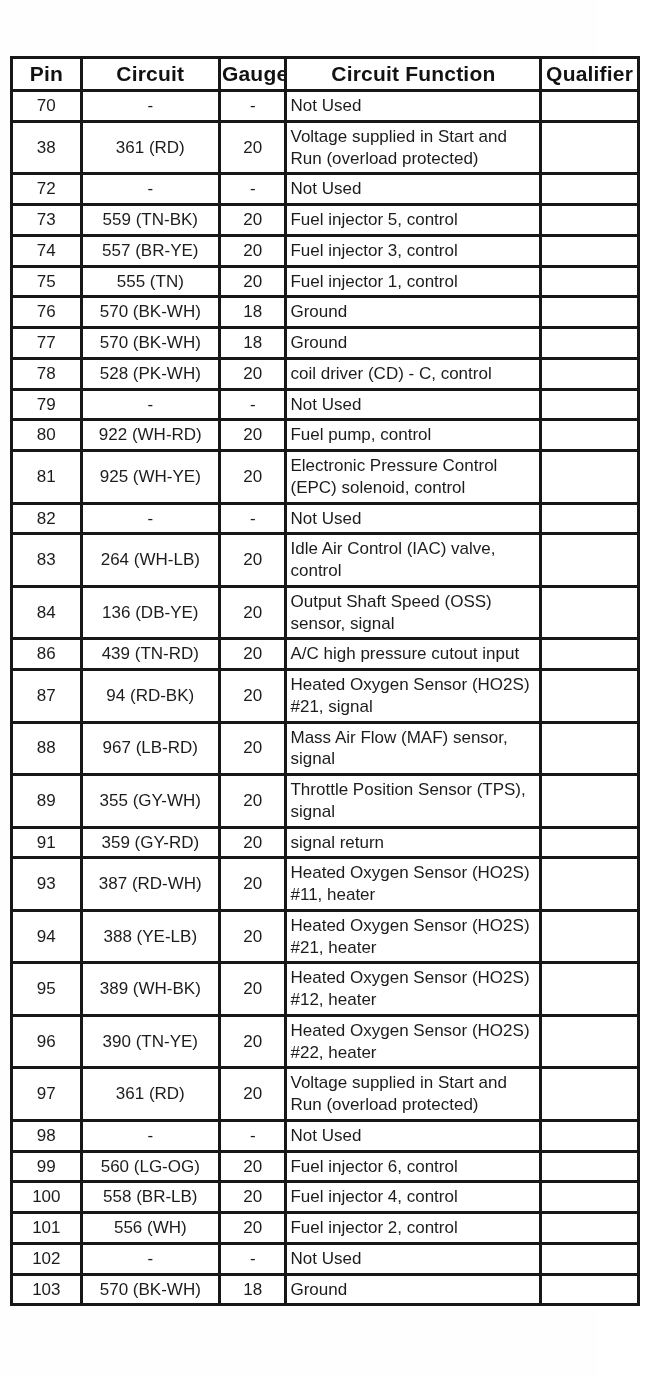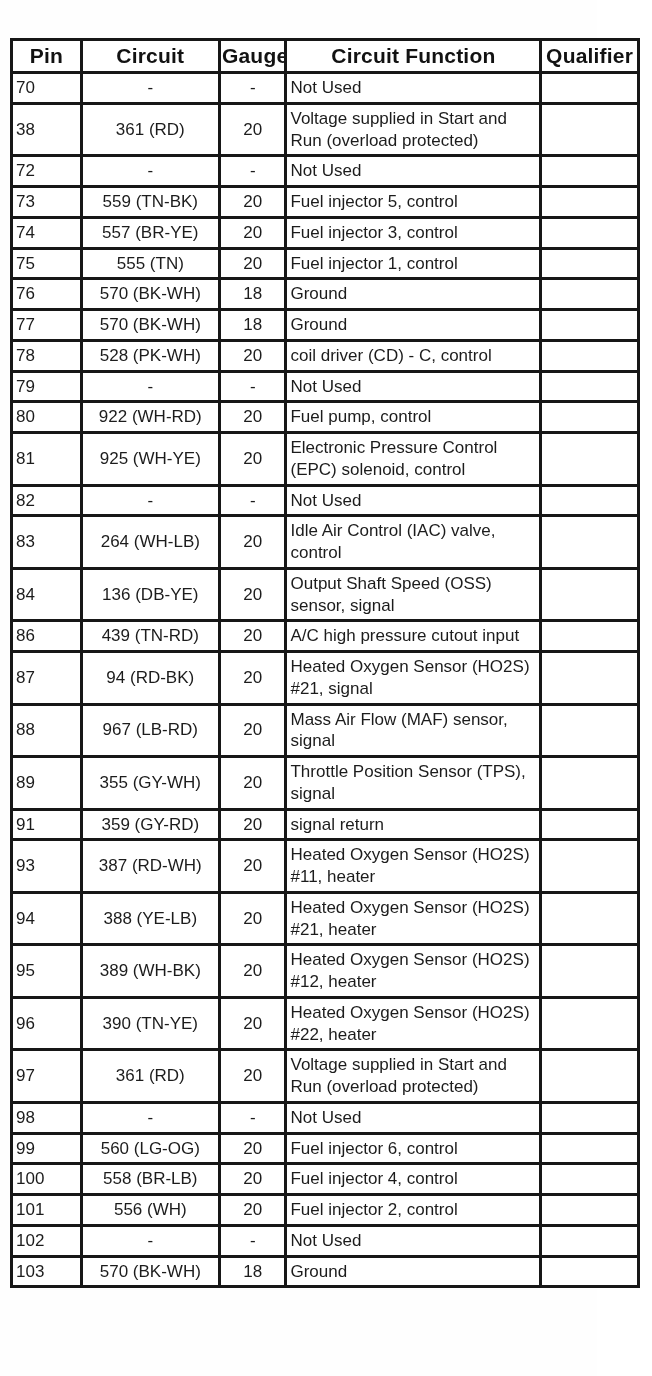--- a/index.html
+++ b/index.html
@@ -6,21 +6,21 @@
     margin: 0;
     padding: 0;
     background: #ffffff;
     font-family: "Liberation Sans", sans-serif;
   }
   .page {
     width: 597px;
     height: 1376px;
     background: #fefefe;
     box-sizing: border-box;
-    padding: 38px 10px 0 10px;
+    padding: 56px 10px 0 10px;
   }
   table.pinout {
     border-collapse: collapse;
     table-layout: fixed;
     width: 630px;
     background: #ffffff;
   }
   table.pinout th,
   table.pinout td {
     border: 3px solid #171717;
@@ -35,21 +35,21 @@
     padding: 3px 1px;
     letter-spacing: 0.2px;
   }
   table.pinout td {
     font-size: 17px;
     line-height: 1.28;
     color: #1c1c1c;
     padding: 3px 3px;
     vertical-align: middle;
   }
-  .col-pin       { width: 67px;  text-align: left; }
+  .col-pin       { width: 67px;  text-align: center; }
   .col-circuit   { width: 133px; text-align: center; }
   .col-gauge     { width: 64px;  text-align: center; }
   .col-function  { width: 245px; text-align: left; padding-left: 5px; margin-left: 14px; }
   .col-qualifier { width: 94px;  text-align: left; }
 </style>
 </head>
 <body>
 
 <div class="page">
   <table class="pinout">

